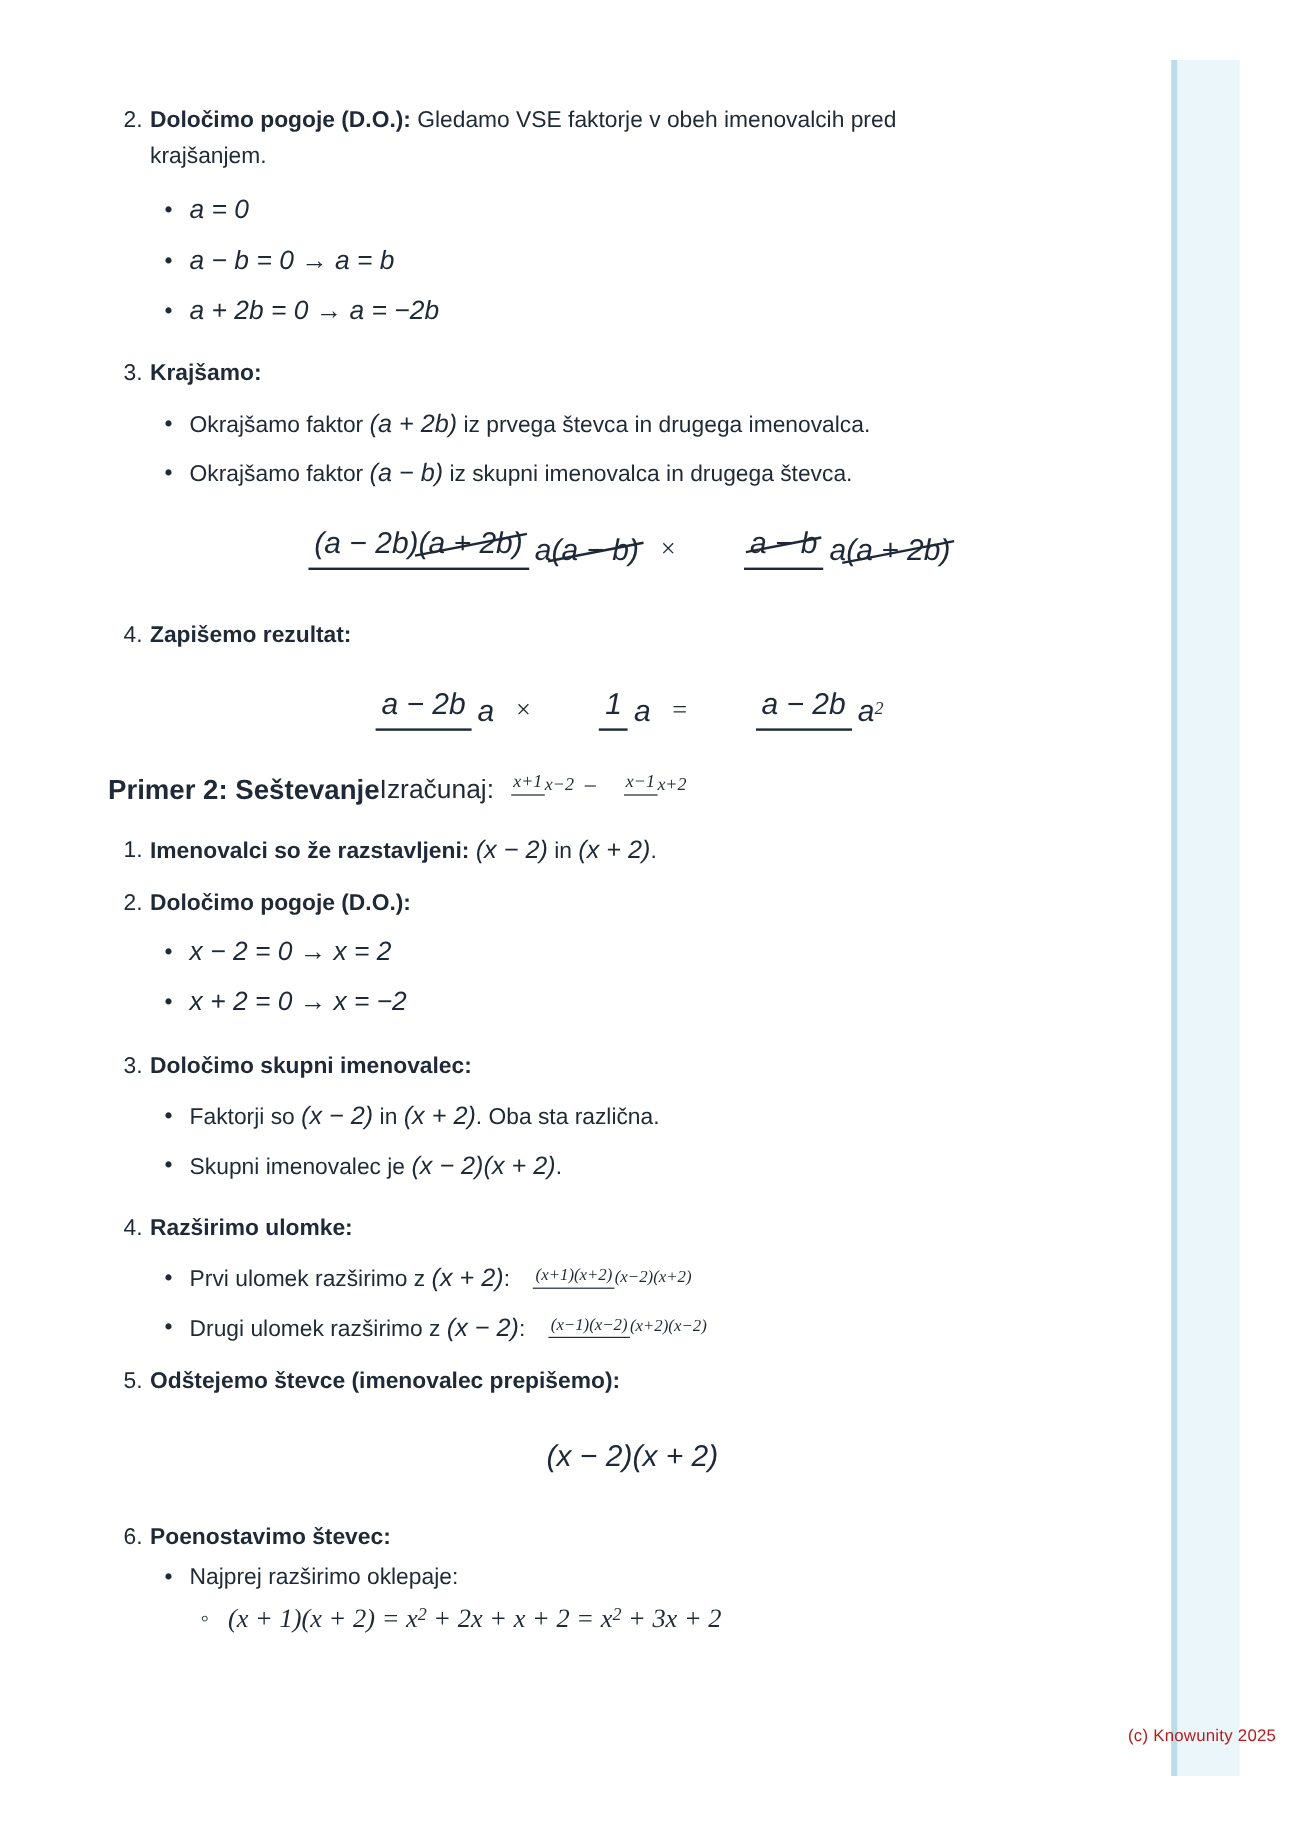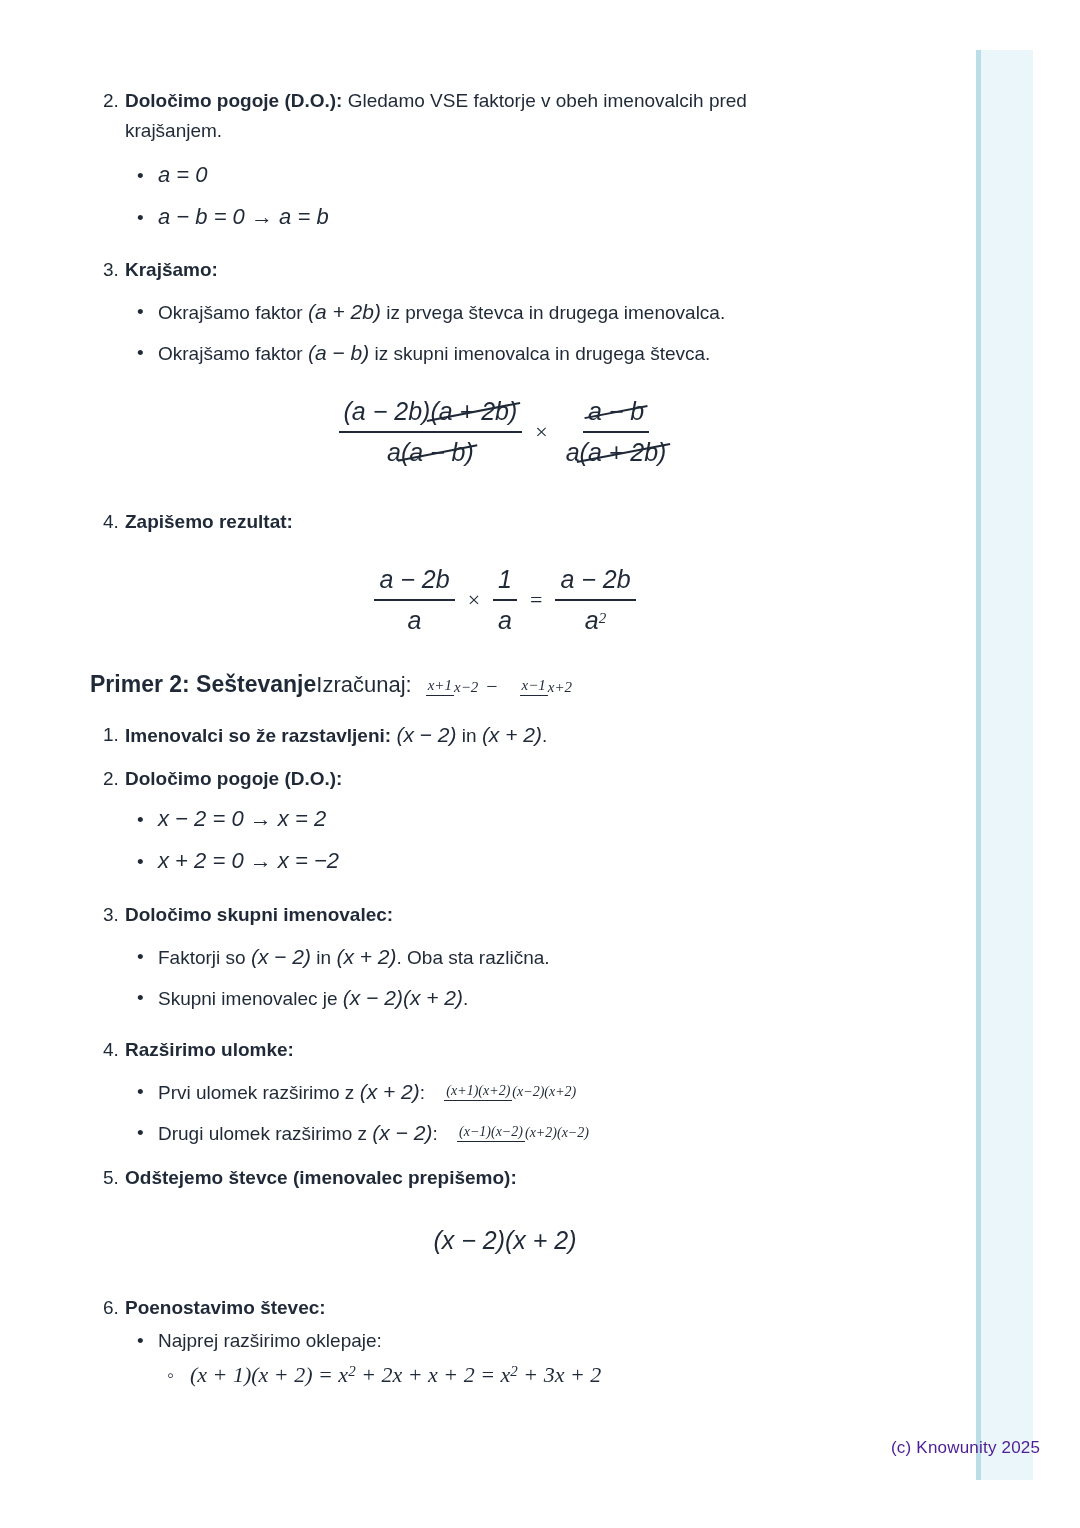--- a/index.html
+++ b/index.html
@@ -6,21 +6,21 @@
   html,body { background:#ffffff; }
   body {
     width:1080px; height:1528px; position:relative; overflow:hidden;
     font-family:"Liberation Sans", sans-serif; color:#1f2937;
   }
   .side-panel {
     position:absolute; left:976px; top:50px; width:57px; height:1430px;
     background:#eaf6fa; border-left:5px solid #bcdce8; z-index:1;
   }
   .copyright {
-    position:absolute; left:891px; top:1438px; font-size:17px; color:#4c1d95; z-index:2;
+    position:absolute; left:940px; top:1438px; font-size:14px; color:#b91c1c; z-index:2;
     letter-spacing:0.2px;
   }
   .content { position:absolute; left:103px; top:86px; width:808px; z-index:2; }
 
   .nitem { display:flex; }
   .nnum { width:22px; flex:none; font-size:19px; line-height:30px; }
   .nbody { flex:1; min-width:0; }
   .head-line { font-size:19px; line-height:30px; }
   strong { font-weight:700; }
 
@@ -47,21 +47,21 @@
   
   .sbullets li { padding-left:65px; font-size:22px; line-height:30px; margin-top:6px; }
   .sbullets li::before {
     content:"◦"; position:absolute; left:42px; top:0;
     font-family:"Liberation Sans", sans-serif; font-style:normal; font-size:20px; color:#1f2937;
   }
 
   
   .display { display:flex; justify-content:center; align-items:center; gap:13px; width:760px; }
   .display .m { font-size:25px; }
-  .frac { display:inline-flex; flex-direction:column; align-items:center; }
+  .frac { display:inline-flex; flex-direction:row; align-items:center;margin-left:44px; }
   .frac .fnum { padding:0 5px 5px; border-bottom:2px solid #1f2937; text-align:center; }
   .frac .fden { padding:5px 5px 0; text-align:center; }
   .op { font-family:"Liberation Serif", serif; font-size:22px; font-style:normal; }
 
   .cancel { position:relative; display:inline-block; }
   .cancel::after {
     content:""; position:absolute; left:-4px; right:-4px; top:47%;
     border-top:2px solid #1f2937; transform:rotate(-11deg);
   }
 
@@ -70,21 +70,21 @@
 
   
   .ifrac {
     display:inline-flex; flex-direction:row; align-items:center; vertical-align:middle;
     font-family:"Liberation Serif", serif; font-style:italic; font-size:14px; line-height:1.2;
     transform:translateY(-2px); margin-left:14px;
   }
   .ifrac .inum { border-bottom:1px solid #1f2937; padding:0 2px 1px; }
   .ifrac .iden { padding-top:1px; }
 
-  .primer { display:flex; align-items:flex-end; flex-wrap:wrap; margin-top:36px; margin-left:-13px; }
+  .primer { display:flex; align-items:flex-start; flex-wrap:wrap; margin-top:36px; margin-left:-13px; }
   .primer .ptitle { font-size:23px; font-weight:700; }
   .primer .ptext { font-size:22px; }
   .primer .ifrac { font-size:15px; }
   .primer .pop { font-family:"Liberation Serif", serif; font-size:20px; margin:0 8px; }
 
   .mline { font-family:"Liberation Serif", serif; font-style:italic; }
 
   
   .mt25 { margin-top:25px; } .mt40 { margin-top:40px; } .mt22 { margin-top:22px; }
   .mt13 { margin-top:13px; } .mt26 { margin-top:26px; } .mt23 { margin-top:23px; }
@@ -100,20 +100,21 @@
 
 <div class="content">
 
   <div class="nitem">
     <div class="nnum">2.</div>
     <div class="nbody">
       <p class="head-line" style="max-width:700px"><strong>Določimo pogoje (D.O.):</strong><span> Gledamo VSE faktorje v obeh imenovalcih pred krajšanjem.</span></p>
       <ul class="mbullets">
         <li><span class="m">a = 0</span></li>
         <li><span class="m">a − b = 0 → a = b</span></li>
+        <li><span class="m">a + 2b = 0 → a = −2b</span></li>
       </ul>
     </div>
   </div>
 
   <div class="nitem mt25">
     <div class="nnum">3.</div>
     <div class="nbody">
       <p class="head-line"><strong>Krajšamo:</strong></p>
       <ul class="tbullets blist">
         <li><span>Okrajšamo faktor </span><span class="m">(a + 2b)</span><span> iz prvega števca in drugega imenovalca.</span></li>

